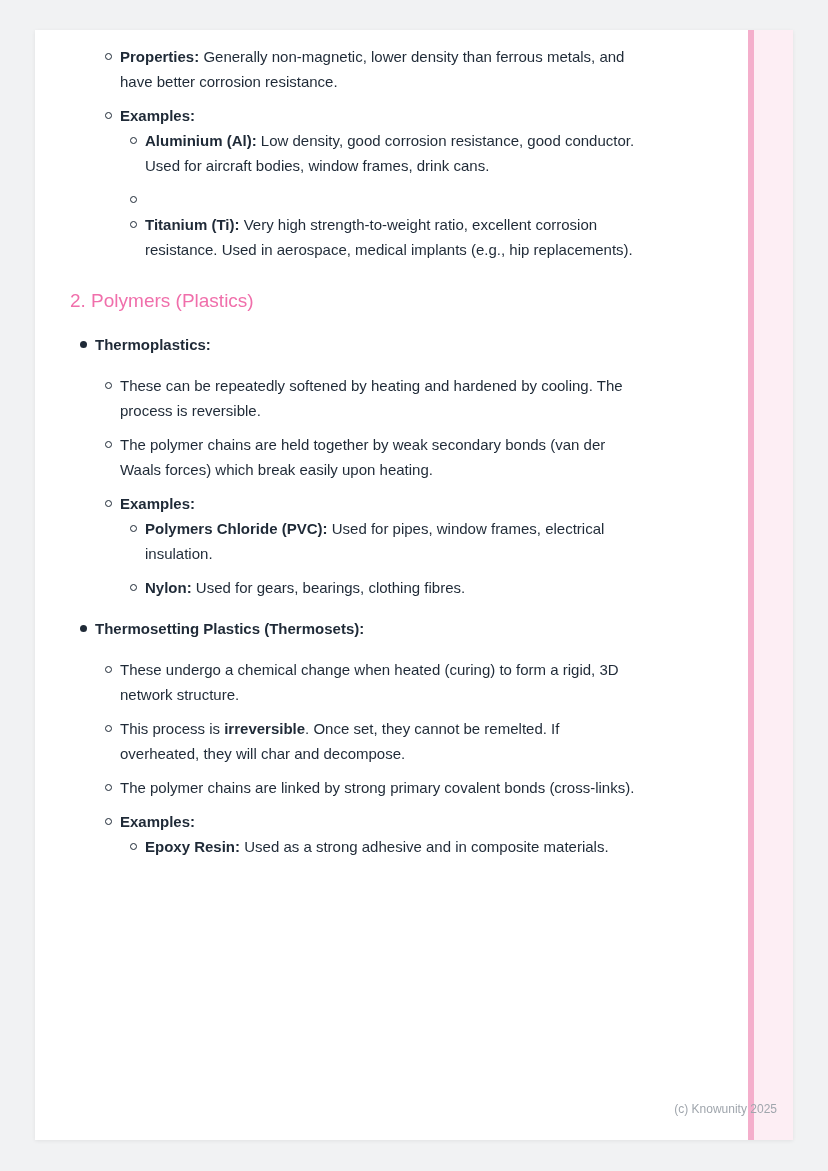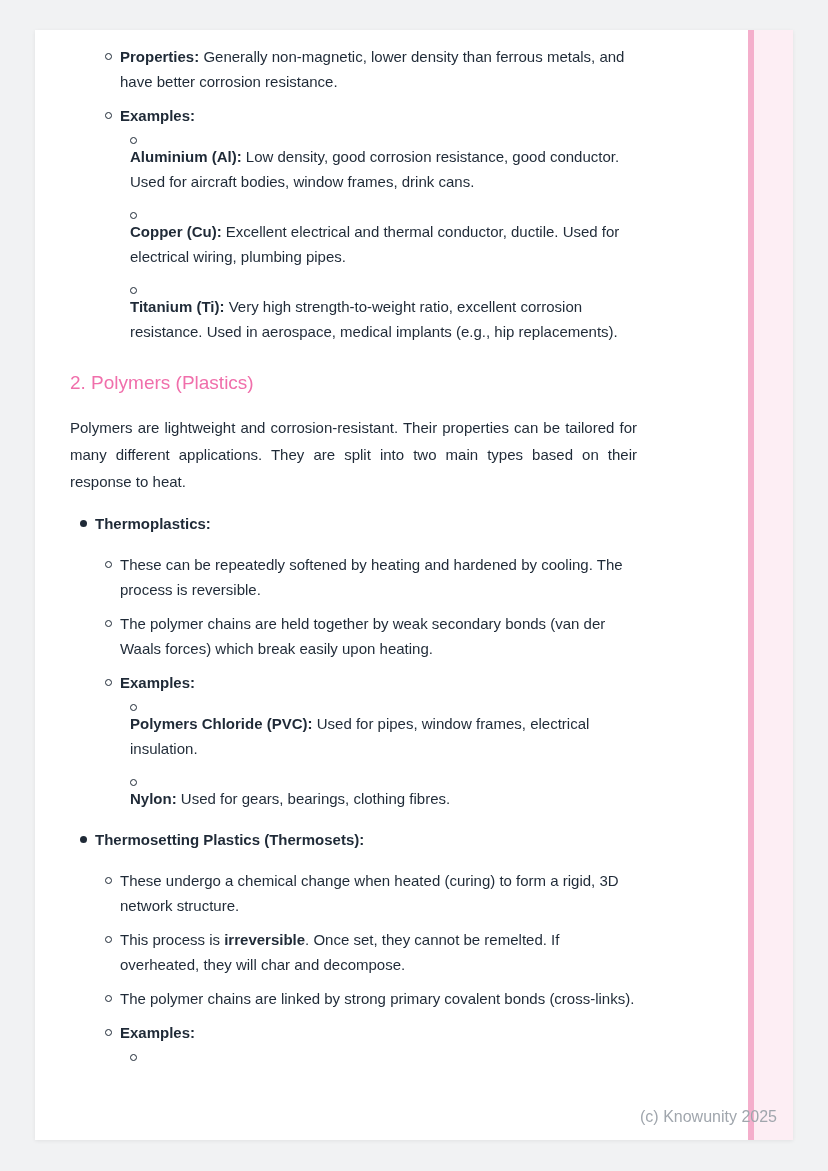--- a/index.html
+++ b/index.html
@@ -31,34 +31,34 @@
   .li { display: flex; align-items: flex-start; margin-bottom: 9px; }
   .li .txt { flex: 1 1 auto; }
   .marker {
     flex: 0 0 auto; width: 7px; height: 7px; border-radius: 50%;
     margin-top: 9px; margin-right: 8px;
   }
   .marker.hollow { border: 1.5px solid #1f2a37; background: transparent; }
   .marker.disc { background: #1f2a37; }
   .lvl0 { padding-left: 10px; margin-top: 16px; }
   .lvl1 { padding-left: 35px; }
-  .lvl2 { padding-left: 60px; flex-direction: column; }
+  .lvl2 { padding-left: 60px; }
   .label-row { margin-bottom: 0; }
   .gap-before { margin-top: 16px; }
   b { font-weight: 700; }
   h2.section-heading {
     color: #f06fab; font-size: 19px; line-height: 26px; font-weight: 400;
     margin-top: 26px; margin-bottom: 18px;
   }
   p.intro {
     text-align: justify; line-height: 27px; margin-bottom: 0;
   }
   .footer {
-    position: absolute; right: 16px; bottom: 14px;
-    font-size: 16px; color: #a0a6ad; z-index: 3;
+    position: absolute; right: 16px; bottom: 24px;
+    font-size: 12px; color: #a0a6ad; z-index: 3;
   }
 </style>
 </head>
 <body>
 
 <div class="page-wrap">
   <div class="card">
 
     <div class="content">
 
@@ -72,31 +72,29 @@
         <div class="txt"><b>Examples:</b></div>
       </div>
 
       <div class="li lvl2">
         <span class="marker hollow"></span>
         <div class="txt"><b>Aluminium (Al):</b> <span>Low density, good corrosion resistance, good conductor. Used for aircraft bodies, window frames, drink cans.</span></div>
       </div>
 
       <div class="li lvl2">
         <span class="marker hollow"></span>
-        <div class="txt"><b>Copper (Cu):</b> <span>Excellent electrical and thermal conductor, ductile. Used for electrical wiring, plumbing pipes.</span></div>
       </div>
 
       <div class="li lvl2">
         <span class="marker hollow"></span>
         <div class="txt"><b>Titanium (Ti):</b> <span>Very high strength-to-weight ratio, excellent corrosion resistance. Used in aerospace, medical implants (e.g., hip replacements).</span></div>
       </div>
 
       <h2 class="section-heading">2. Polymers (Plastics)</h2>
 
-      <p class="intro">Polymers are lightweight and corrosion-resistant. Their properties can be tailored for many different applications. They are split into two main types based on their response to heat.</p>
 
       <div class="li lvl0 label-row">
         <span class="marker disc"></span>
         <div class="txt"><b>Thermoplastics:</b></div>
       </div>
 
       <div class="li lvl1 gap-before">
         <span class="marker hollow"></span>
         <div class="txt"><span>These can be repeatedly softened by heating and hardened by cooling. The process is reversible.</span></div>
       </div>
@@ -142,20 +140,21 @@
         <div class="txt"><span>The polymer chains are linked by strong primary covalent bonds (cross-links).</span></div>
       </div>
 
       <div class="li lvl1 label-row">
         <span class="marker hollow"></span>
         <div class="txt"><b>Examples:</b></div>
       </div>
 
       <div class="li lvl2">
         <span class="marker hollow"></span>
+        <div class="txt"><b>Epoxy Resin:</b> <span>Used as a strong adhesive and in composite materials.</span></div>
       </div>
 
     </div>
 
     <div class="stripe-light"></div>
     <div class="stripe"></div>
 
     <div class="footer">(c) Knowunity 2025</div>
 
   </div>

